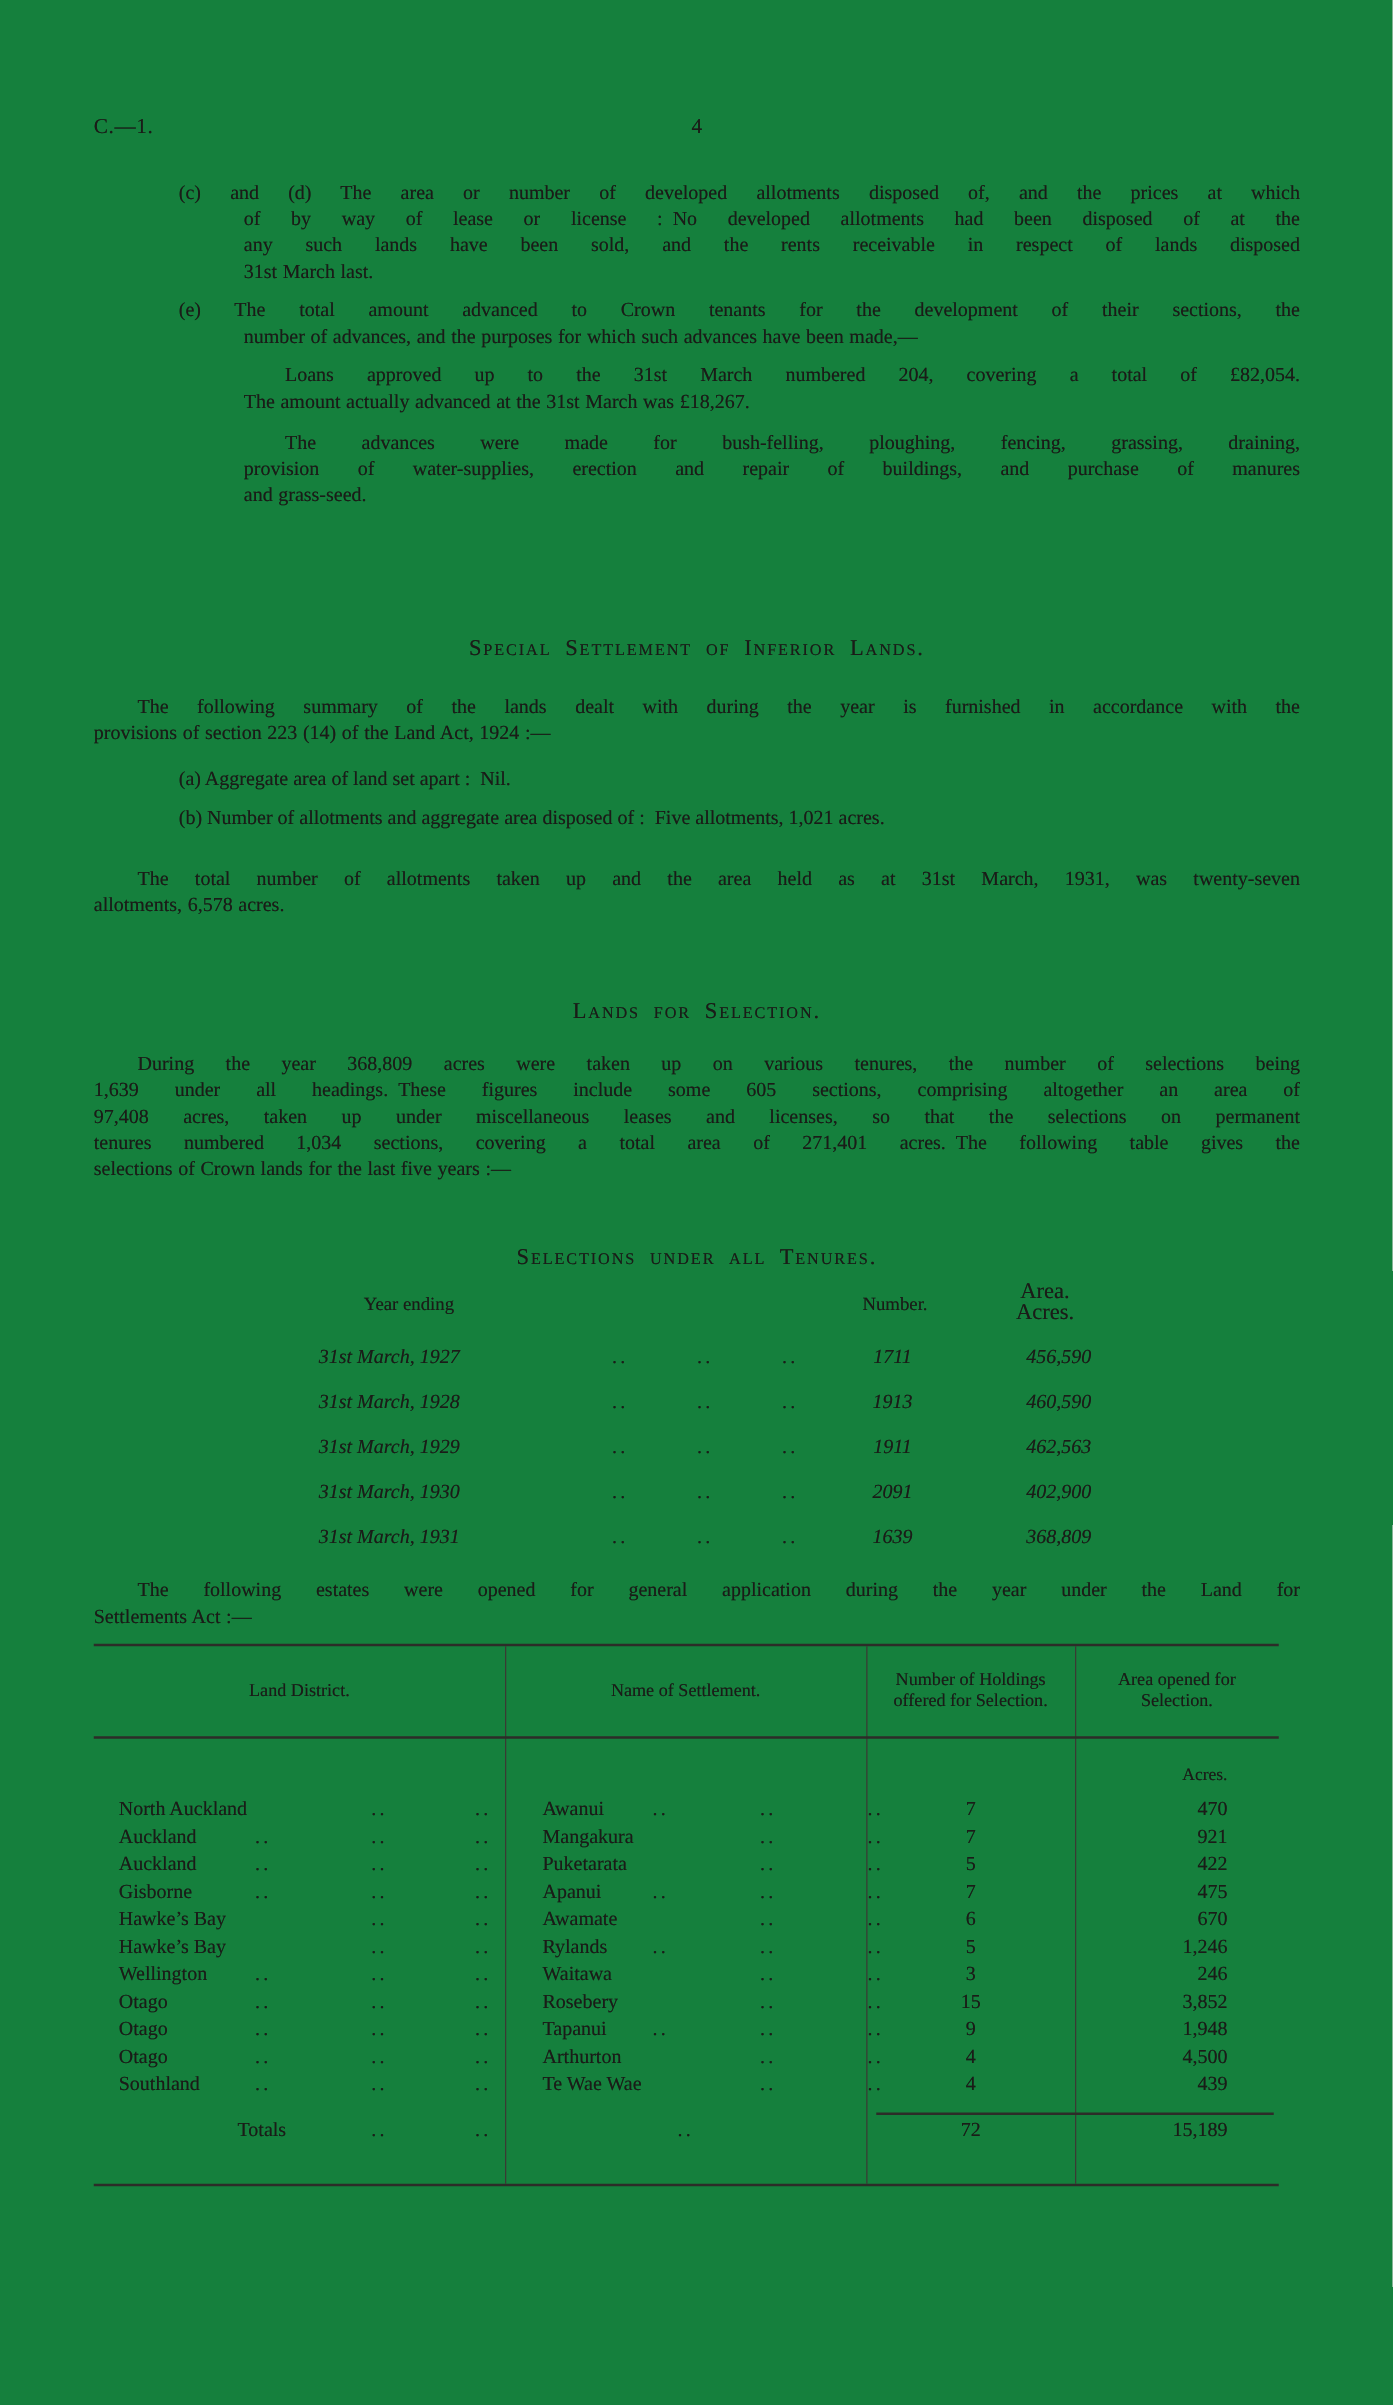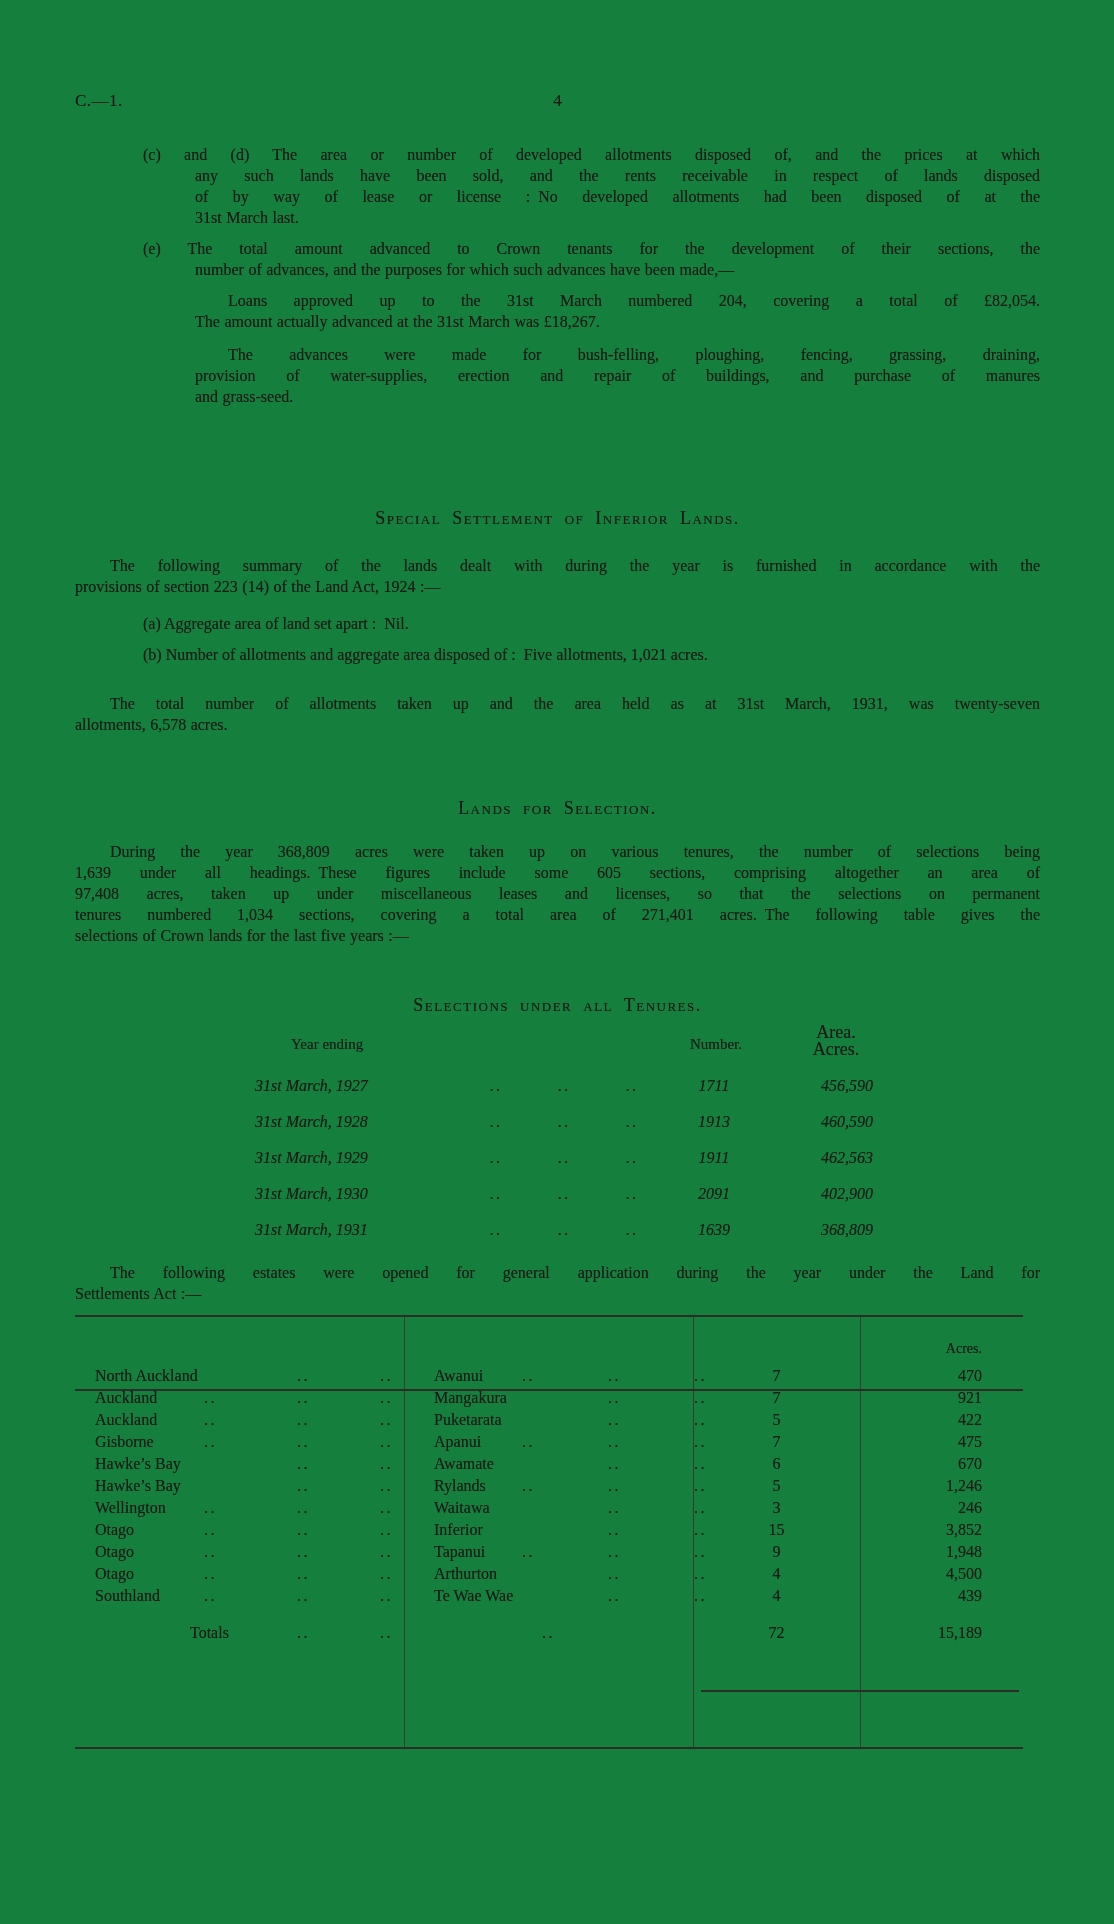--- a/index.html
+++ b/index.html
@@ -116,22 +116,22 @@
   <div class="content">
 
     <div class="doc-header">
       <span class="doc-ref">C.—1.</span>
       <span class="page-num">4</span>
     </div>
 
     <div class="p hang mt-cd">
 
     <div class="ln">(c) and (d) The area or number of developed allotments disposed of, and the prices at which</div>
+        <div class="ln">of by way of lease or license : No developed allotments had been disposed of at the</div>
         <div class="ln">any such lands have been sold, and the rents receivable in respect of lands disposed</div>
-        <div class="ln">of by way of lease or license : No developed allotments had been disposed of at the</div>
         <div class="ln">31st March last.</div>
       </div>
 
     <div class="p hang mt-e">
 
     <div class="ln">(e) The total amount advanced to Crown tenants for the development of their sections, the</div>
         <div class="ln">number of advances, and the purposes for which such advances have been made,—</div>
       </div>
 
     <div class="p sub mt-loans">
@@ -241,20 +241,26 @@
         <div class="ln">Settlements Act :—</div>
       </div>
 
     <div class="etable">
       <div class="vline vl1"></div>
       <div class="vline vl2"></div>
       <div class="vline vl3"></div>
       <div class="hd-rule"></div>
       <div class="tot-rule"></div>
 
+      <div class="et-head">
+        <div>Land District.</div>
+        <div>Name of Settlement.</div>
+        <div><span class="w w-hold">Number of Holdings offered for Selection.</span></div>
+        <div><span class="w w-area">Area opened for Selection.</span></div>
+      </div>
 
       <div class="et-acres">
         <div></div>
           <div></div>
           <div></div>
         <div class="et-c4">Acres.</div>
       </div>
 
       <div class="et-rows">
 
@@ -378,21 +384,21 @@
           </div>
 
           <div class="et-row">
             <div class="et-c1">
               <span class="et-nm">Otago</span>
               <span class="slot d-s1">..</span>
               <span class="slot d-s2">..</span>
               <span class="slot d-s3">..</span>
             </div>
             <div class="et-c2">
-              <span class="et-nm2">Inferior</span>
+              <span class="et-nm2">Rosebery</span>
               <span class="slot s-s1"></span>
               <span class="slot s-s2">..</span>
               <span class="slot s-s3">..</span>
             </div>
             <div class="et-c3">15</div>
             <div class="et-c4">3,852</div>
           </div>
 
           <div class="et-row">
             <div class="et-c1">

